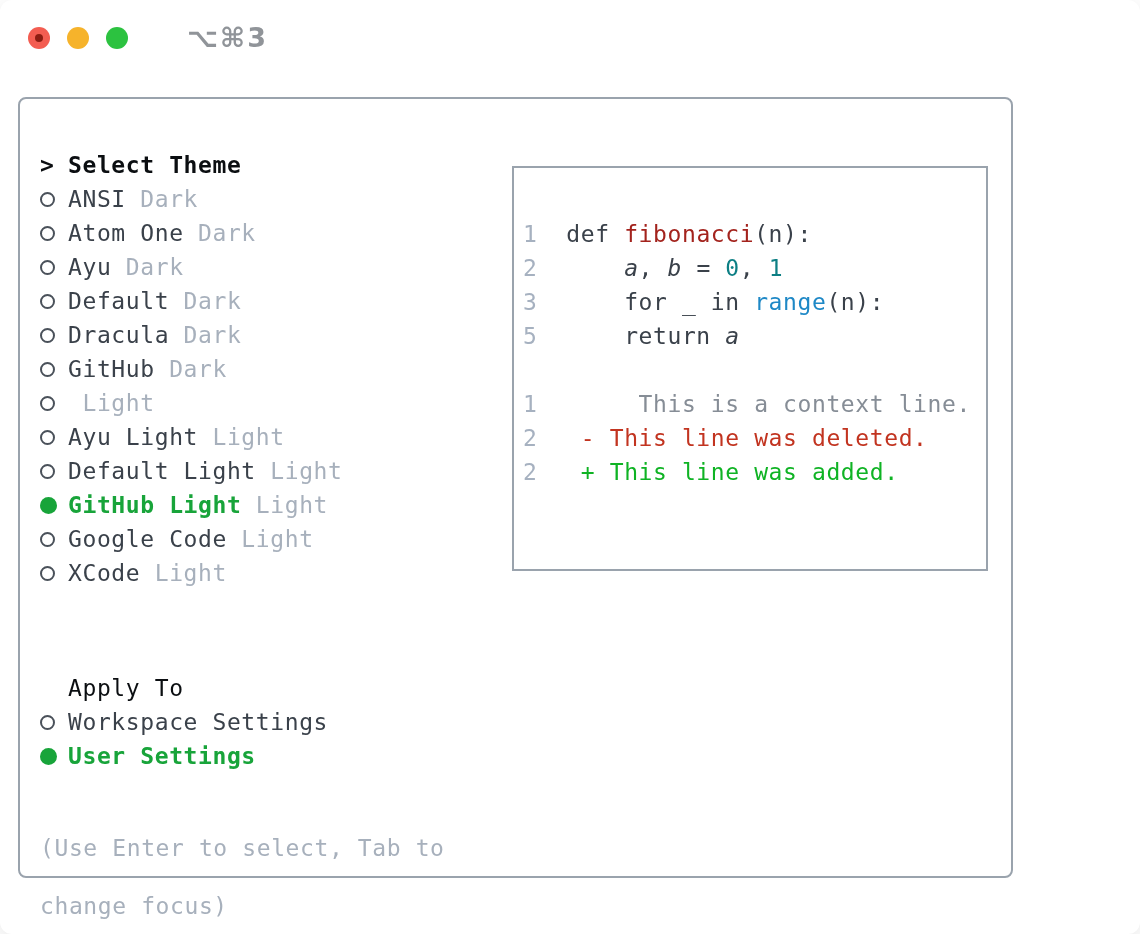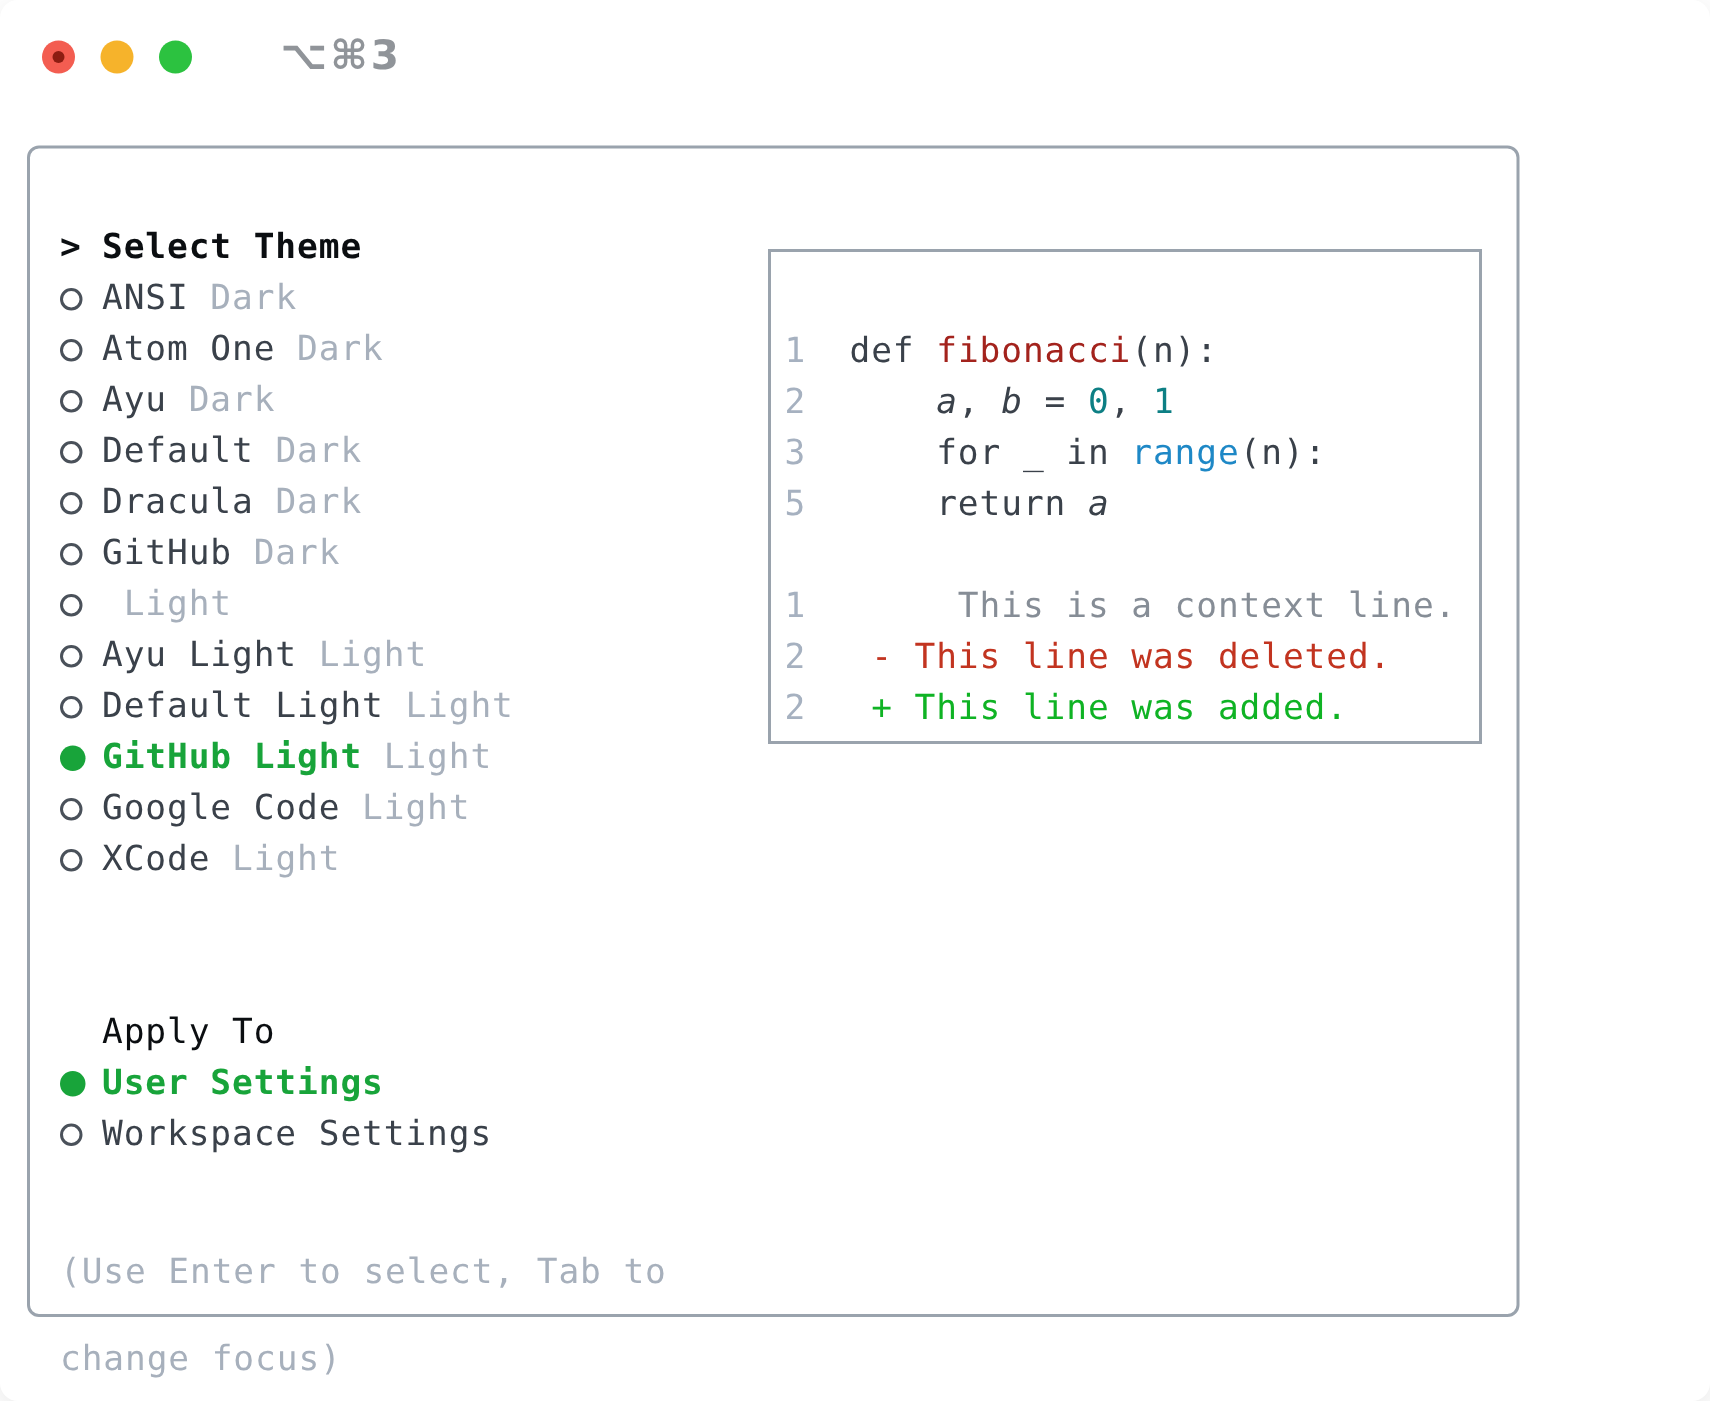--- a/index.html
+++ b/index.html
@@ -43,21 +43,21 @@
   .item-name { color: var(--textDark); }
   .item-name.sel { color: var(--selGreen); font-weight: bold; }
   .item-variant { color: var(--mutedGray); }
   .indent { padding-left: 28px; margin-top: 47px; }
   .spacer { height: 34px; }
   .help { color: var(--mutedGray); white-space: pre; margin-top: 24px; }
 
   
   .preview-hdr { height: 34px; display: flex; align-items: center; font-weight: bold; color: var(--headerBlack); }
   .preview-box {
-    margin-top: 18px; margin-left: 10px; width: 476px; height: 330px;
+    margin-top: 18px; margin-left: 10px; width: 476px; height: 405px;
     border: 2px solid var(--borderGray); background: #fff;
     padding: 49px 0 0 9px; overflow: hidden;
   }
   .pline { height: 34px; white-space: pre; }
   .ln { color: var(--lineNum); }
   .s-plain   { color: var(--textDark); }
   .s-func    { color: var(--funcRed); }
   .s-var     { color: var(--textDark); font-style: italic; }
   .s-num     { color: var(--numTeal); }
   .s-builtin { color: var(--builtinBlue); }
@@ -96,22 +96,22 @@
           <div class="row"><span class="radio-cell"><span class="radio"></span></span><span class="item-name">Default Light</span><span class="item-variant"> Light</span></div>
           <div class="row"><span class="radio-cell"><span class="radio sel"></span></span><span class="item-name sel">GitHub Light</span><span class="item-variant"> Light</span></div>
           <div class="row"><span class="radio-cell"><span class="radio"></span></span><span class="item-name">Google Code</span><span class="item-variant"> Light</span></div>
           <div class="row"><span class="radio-cell"><span class="radio"></span></span><span class="item-name">XCode</span><span class="item-variant"> Light</span></div>
         </div>
 
       <div class="spacer"></div>
       <div class="row indent"><span style="color: var(--headerBlack);">Apply To</span></div>
 
       <div id="apply-list">
+          <div class="row"><span class="radio-cell"><span class="radio"></span></span><span class="item-name">Workspace Settings</span></div>
           <div class="row"><span class="radio-cell"><span class="radio sel"></span></span><span class="item-name sel">User Settings</span></div>
-          <div class="row"><span class="radio-cell"><span class="radio"></span></span><span class="item-name">Workspace Settings</span></div>
         </div>
 
       <div class="spacer"></div>
       <div class="row help">(Use Enter to select, Tab to</div>
       <div class="row help">change focus)</div>
     </div>
 
     <div class="col-right">
       <div class="preview-box">
         <div id="code-lines">

